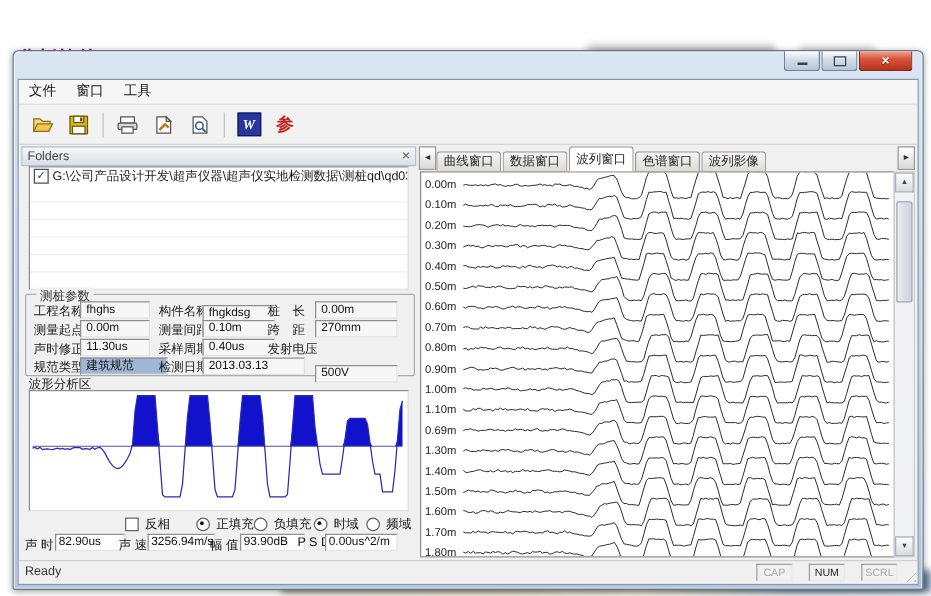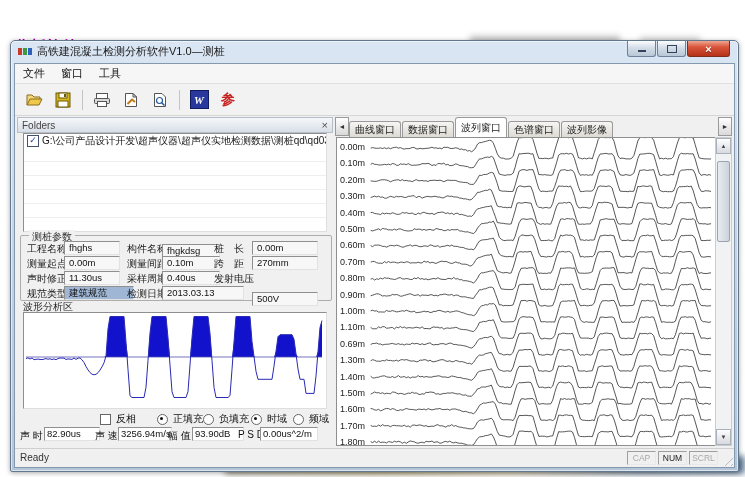--- a/index.html
+++ b/index.html
@@ -92,46 +92,38 @@
   .vscroll{position:absolute;right:0;top:21px;bottom:2px;width:15px;background:#f1f2f4;border:1px solid #c9ccd2;}
   .sarrow{position:absolute;left:0;right:0;height:14px;background:linear-gradient(#fdfdfd,#d7dae0);
     border:1px solid #aab0ba;font-size:6px;color:#444;display:flex;align-items:center;justify-content:center;}
   .sarrow.up{top:0;} .sarrow.down{bottom:0;}
   .sthumb{position:absolute;left:1px;right:1px;top:23px;height:79px;background:linear-gradient(90deg,#e8ebef,#ccd3db);
     border:1px solid #9aa4b0;border-radius:2px;}
   
   .statusbar{position:absolute;left:0;right:0;bottom:0;height:18px;background:#f0f0f0;
     border-top:1px solid #cfcfcf;font-size:10px;color:#333;}
   .status-msg{position:absolute;left:5px;top:3px;}
-  .status-inds{position:absolute;right:16px;top:2px;display:flex;gap:2px;}
+  .status-inds{position:absolute;right:16px;top:2px;display:flex;gap:13px;}
   .ind{width:27px;height:12px;border:1px solid;border-color:#9f9f9f #e8e8e8 #e8e8e8 #9f9f9f;
     font-size:8.5px;line-height:12px;text-align:center;color:#a8a8a8;}
   .ind.on{color:#222;}
   .grip{position:absolute;right:1px;bottom:1px;width:12px;height:12px;
     background:repeating-linear-gradient(135deg,transparent 0 3px,#b4bcc6 3px 4px);
     clip-path:polygon(100% 0,100% 100%,0 100%);}
 </style>
 </head>
 <body>
 
 <div class="bg-blob" style="left:470px;top:36px;width:150px;height:12px;background:#8f8f8f;opacity:.55;"></div>
 <div class="bg-blob" style="left:640px;top:37px;width:60px;height:10px;background:#9a9a9a;opacity:.45;"></div>
 <div class="bg-blob" style="left:225px;top:456px;right:0;height:18px;background:linear-gradient(90deg,#6d6a55,#7a6a30 30%,#9a8a60 55%,#2e4a66 80%,#3b5d80);opacity:.8;"></div>
 
 <div class="heading">分析软件:</div>
 
 <div class="window">
-  <div class="titlebar">
-    <span class="app-icon">
-      <i style="background:#c93a2a;"></i>
-        <i style="background:#3f9a3f;"></i>
-        <i style="background:#2f5fc0;"></i>
-    </span>
-    <span>高铁建混凝土检测分析软件V1.0—测桩</span>
-  </div>
   <div class="win-controls">
     <div class="win-btn min">
         <span class="min-glyph"></span>
       </div>
     <div class="win-btn max">
         <span class="max-glyph"></span>
       </div>
     <div class="win-btn close">
         <span>×</span>
       </div>

